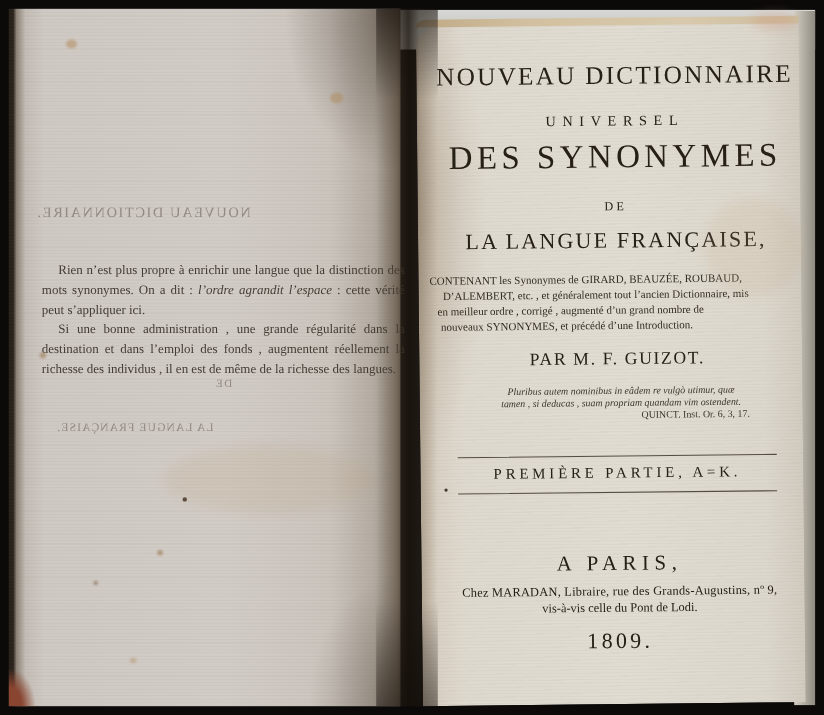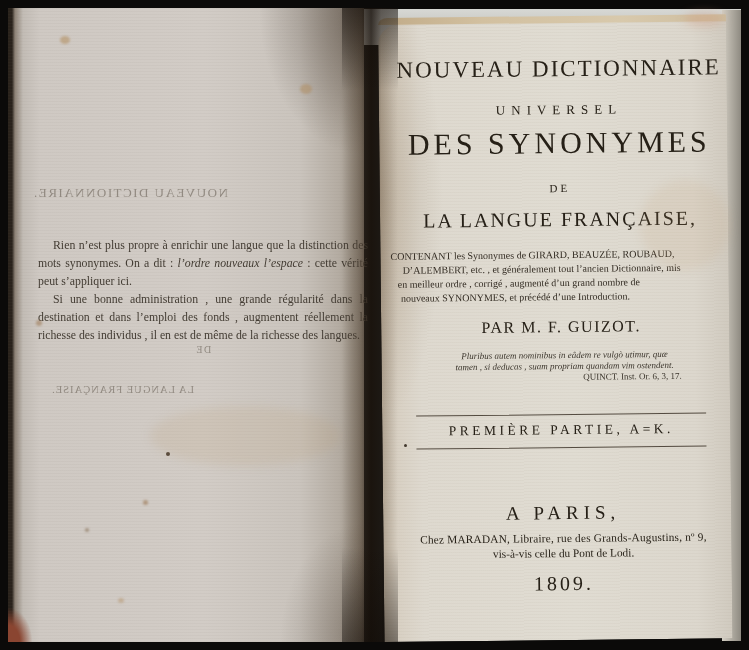--- a/index.html
+++ b/index.html
@@ -78,21 +78,21 @@
 <body>
 
 <div class="photo">
 
   <div class="surface-top"></div>
   <div class="surface-right"></div>
 
   <div class="page-left">
     <div class="ghost ghost-title">NOUVEAU DICTIONNAIRE.</div>
     <div class="lp-text">
-      <p><span>Rien n’est plus propre à enrichir une langue que la distinction des mots synonymes. On a dit : </span><i>l’ordre nouveaux l’espace</i><span> : cette vérité peut s’appliquer ici.</span></p>
+      <p><span>Rien n’est plus propre à enrichir une langue que la distinction des mots synonymes. On a dit : </span><i>l’ordre agrandit l’espace</i><span> : cette vérité peut s’appliquer ici.</span></p>
       <p>Si une bonne administration , une grande régularité dans la destination et dans l’emploi des fonds , augmentent réellement la richesse des individus , il en est de même de la richesse des langues.</p>
     </div>
     <div class="ghost ghost-de">DE</div>
     <div class="ghost ghost-sub">LA LANGUE FRANÇAISE.</div>
   </div>
 
   <div class="page-right">
     <div class="rp t1">NOUVEAU DICTIONNAIRE</div>
     <div class="rp t2">UNIVERSEL</div>
     <div class="rp t3">DES SYNONYMES</div>

